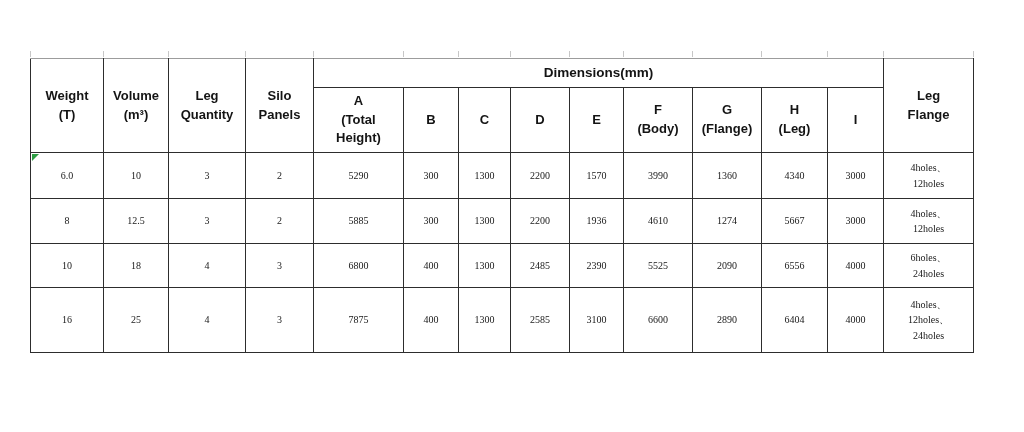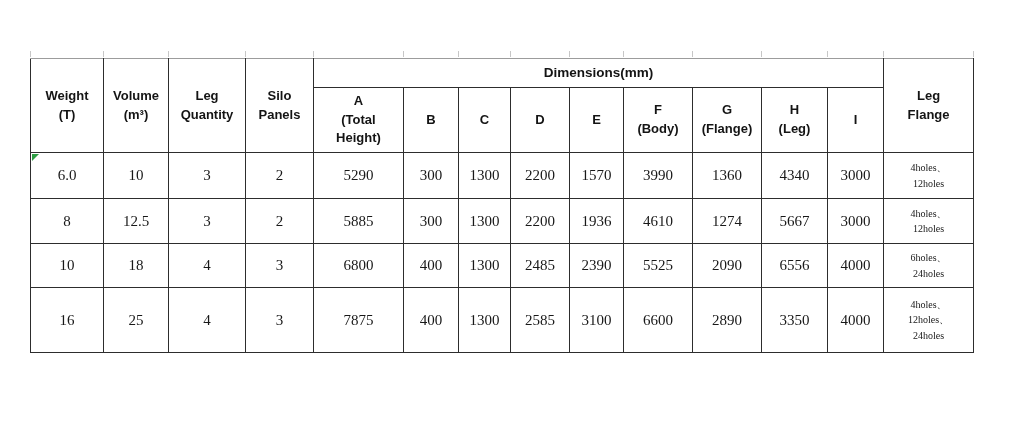--- a/index.html
+++ b/index.html
@@ -31,21 +31,21 @@
   .spec thead tr:first-child th{border-top:1.5px solid #9c9c9c;}
   .spec th{
     font-family:"Liberation Sans",sans-serif;
     font-weight:bold;
     font-size:13px;line-height:1.45;
     color:#141414;
   }
   .spec th.dims-group{font-size:13.5px;text-align:center;}
   .spec td{
     font-family:"Liberation Serif",serif;
-    font-size:15px;line-height:1.35;
+    font-size:10px;line-height:1.35;
     color:#181818;
   }
   .spec td.flange{font-size:10px;line-height:1.55;}
   tr.hr1{height:29px;}
   tr.hr2{height:65px;}
   tr.r1{height:46px;}
   tr.r2{height:45px;}
   tr.r3{height:44px;}
   tr.r4{height:65px;}
   td.corner{position:relative;}
@@ -183,21 +183,21 @@
         <td>25</td>
         <td>4</td>
         <td>3</td>
         <td>7875</td>
         <td>400</td>
         <td>1300</td>
         <td>2585</td>
         <td>3100</td>
         <td>6600</td>
         <td>2890</td>
-        <td>3350</td>
+        <td>6404</td>
         <td>4000</td>
         <td class="flange">4holes、
 12holes、
 24holes</td>
       </tr>
     </tbody>
   </table>
 </div>
 
 </body></html>

